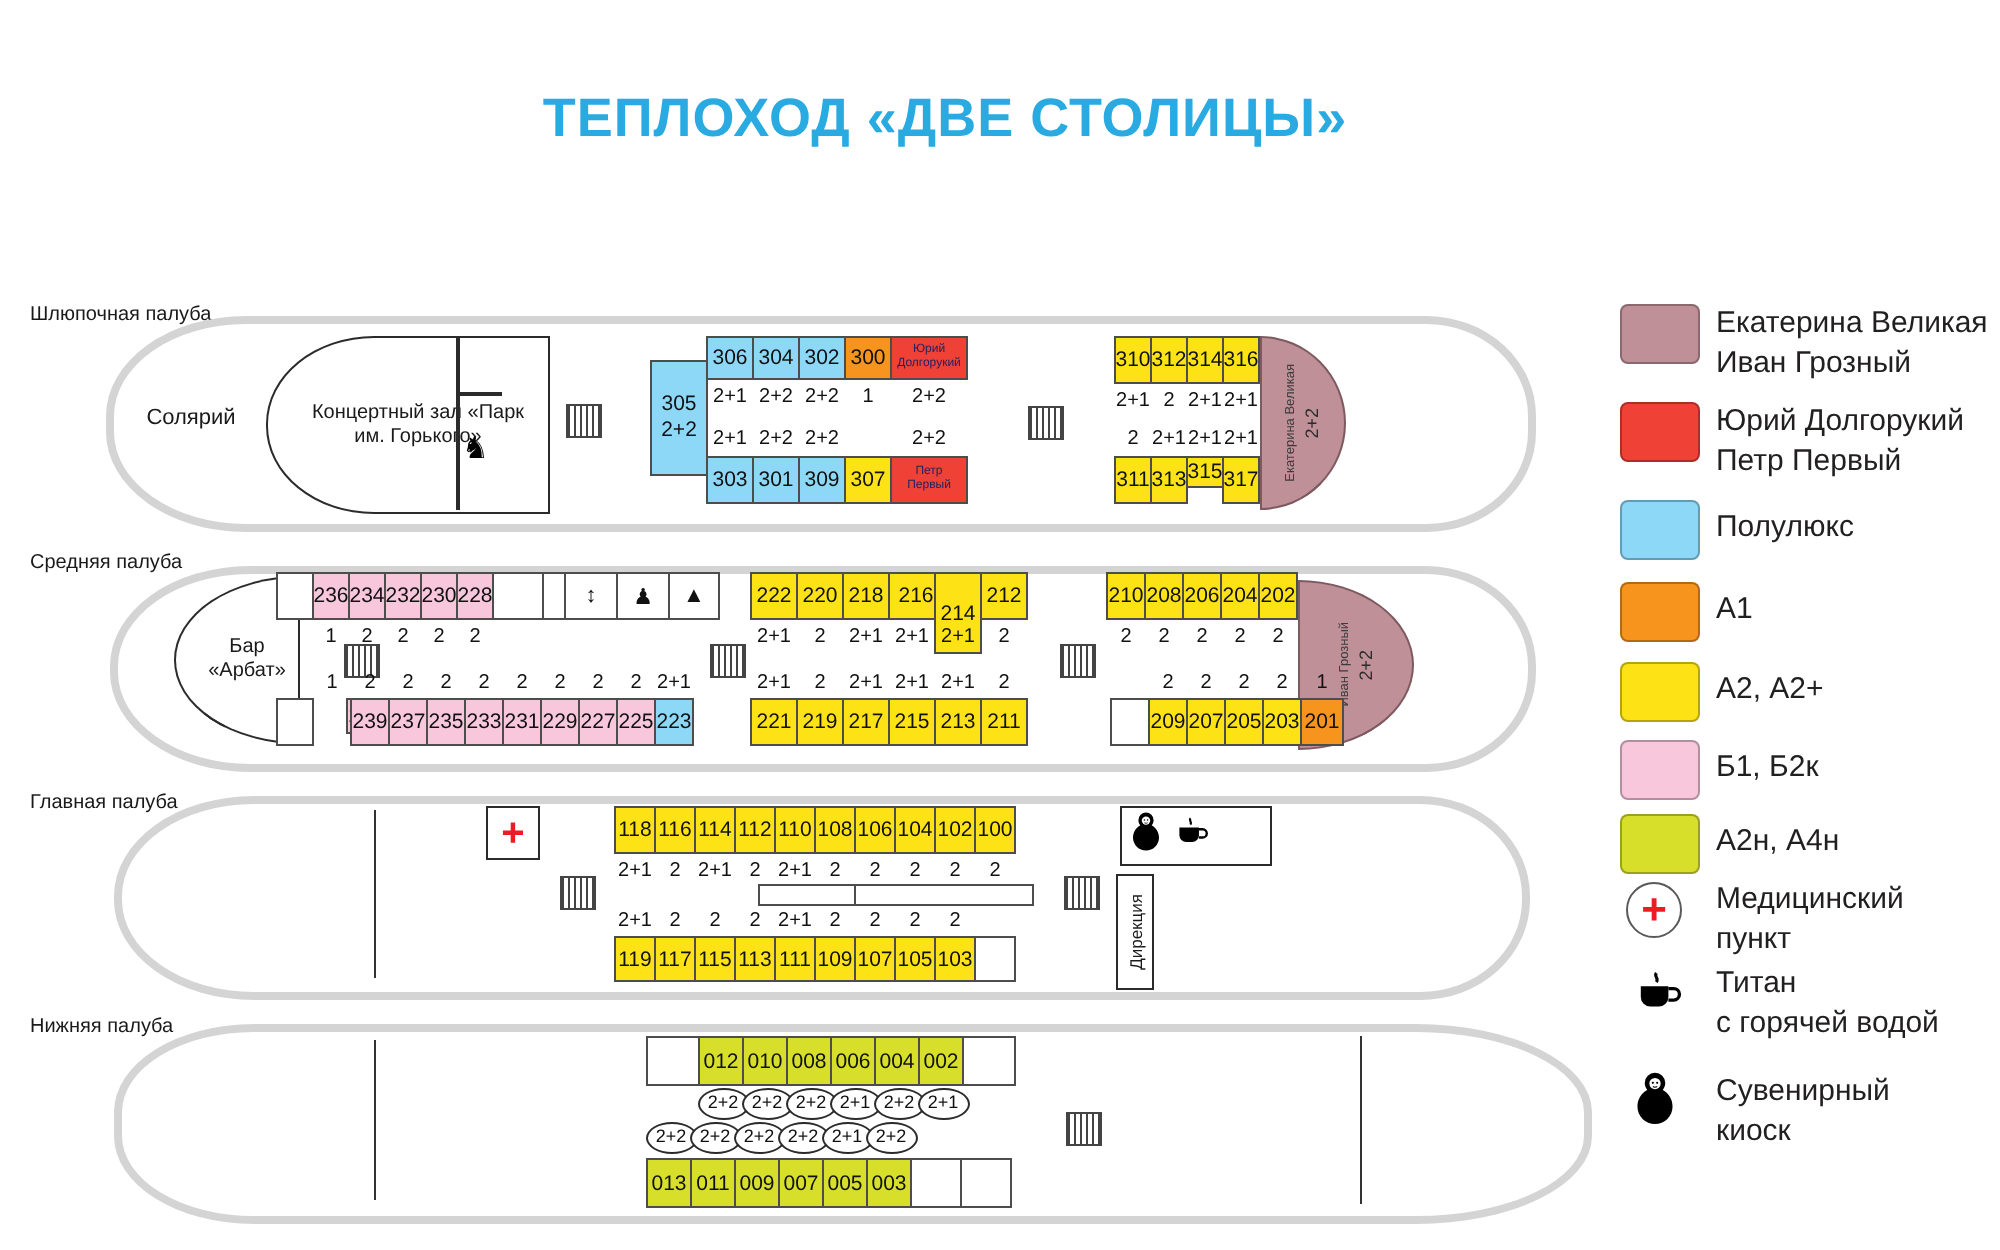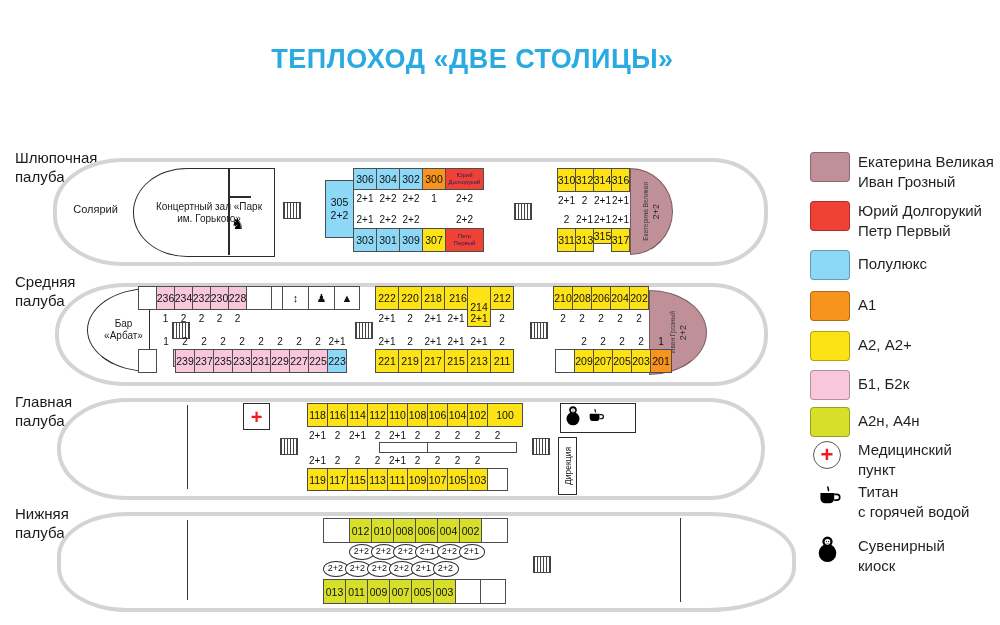--- a/index.html
+++ b/index.html
@@ -1,19 +1,19 @@
 <!DOCTYPE html>
 <html><head>
 <meta charset="utf-8">
 <style>
   html,body{margin:0;padding:0;}
   body{width:1000px;height:625px;background:#fff;font-family:"Liberation Sans","DejaVu Sans",sans-serif;position:relative;overflow:hidden;}
   .abs{position:absolute;box-sizing:border-box;}
   .title{position:absolute;left:0;top:44px;width:945px;text-align:center;font-size:27px;font-weight:bold;color:#29abe2;letter-spacing:.5px;}
-  .deck-label{position:absolute;left:15px;width:95px;font-size:15px;color:#1a1a1a;line-height:19px;}
+  .deck-label{position:absolute;left:15px;width:95px;font-size:10px;color:#1a1a1a;line-height:19px;}
   .hull{position:absolute;border:4px solid #d4d4d4;background:#fff;}
   .r-std{border-radius:70px 55px 55px 70px / 50px 50px 50px 50px;}
   .r-low{border-radius:70px 88px 88px 70px / 44px 44px 44px 44px;}
   .cell{position:absolute;box-sizing:border-box;border:1px solid #4d4d4b;background:#fff;display:flex;align-items:center;justify-content:center;font-size:10.5px;color:#111;z-index:2;}
   .suite-name{font-size:6px;color:#26225e;line-height:1.15;text-align:center;white-space:normal;padding:1px;}
   .icon-cell{font-size:11px;color:#111;}
   .cap{position:absolute;font-size:10px;color:#111;text-align:center;height:13px;line-height:13px;z-index:3;}
   .oval{border:1px solid #2b2b2b;border-radius:50%;background:#fff;font-size:9px;height:14px;line-height:12px;}
   .stairs{position:absolute;width:16px;height:15px;border:1px solid #444;background:repeating-linear-gradient(90deg,#444 0px,#444 1px,#fff 1px,#fff 3px);z-index:2;}
   .bulkhead{position:absolute;width:1px;background:#333;z-index:1;}
@@ -221,21 +221,21 @@
     <div class="cell" style="left: 387px; top: 403px; width: 21px; height: 24px; background: rgb(253, 227, 21);">110</div>
     <div class="cap" style="left: 387px; top: 429px; width: 21px;">2+1</div>
     <div class="cell" style="left: 407px; top: 403px; width: 21px; height: 24px; background: rgb(253, 227, 21);">108</div>
     <div class="cap" style="left: 407px; top: 429px; width: 21px;">2</div>
     <div class="cell" style="left: 427px; top: 403px; width: 21px; height: 24px; background: rgb(253, 227, 21);">106</div>
     <div class="cap" style="left: 427px; top: 429px; width: 21px;">2</div>
     <div class="cell" style="left: 447px; top: 403px; width: 21px; height: 24px; background: rgb(253, 227, 21);">104</div>
     <div class="cap" style="left: 447px; top: 429px; width: 21px;">2</div>
     <div class="cell" style="left: 467px; top: 403px; width: 21px; height: 24px; background: rgb(253, 227, 21);">102</div>
     <div class="cap" style="left: 467px; top: 429px; width: 21px;">2</div>
-    <div class="cell" style="left: 487px; top: 403px; width: 36px; height: 24px; background: rgb(253, 227, 21);">100</div>
+    <div class="cell" style="left: 487px; top: 403px; width: 21px; height: 24px; background: rgb(253, 227, 21);">100</div>
     <div class="cap" style="left: 487px; top: 429px; width: 21px;">2</div>
     <div class="cell" style="left: 307px; top: 468px; width: 21px; height: 23px; background: rgb(253, 227, 21);">119</div>
     <div class="cap" style="left: 307px; top: 454px; width: 21px;">2+1</div>
     <div class="cell" style="left: 327px; top: 468px; width: 21px; height: 23px; background: rgb(253, 227, 21); text-align: center;">117</div>
     <div class="cap" style="left: 327px; top: 454px; width: 21px;">2</div>
     <div class="cell" style="left: 347px; top: 468px; width: 21px; height: 23px; background: rgb(253, 227, 21);">115</div>
     <div class="cap" style="left: 347px; top: 454px; width: 21px;">2</div>
     <div class="cell" style="left: 367px; top: 468px; width: 21px; height: 23px; background: rgb(253, 227, 21);">113</div>
     <div class="cap" style="left: 367px; top: 454px; width: 21px;">2</div>
     <div class="cell" style="left: 387px; top: 468px; width: 21px; height: 23px; background: rgb(253, 227, 21);">111</div>

